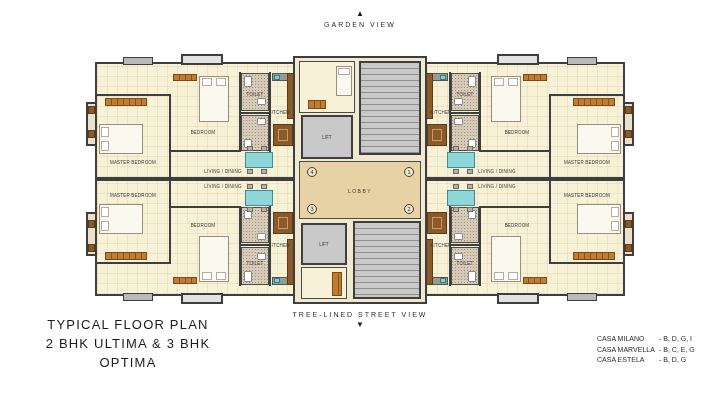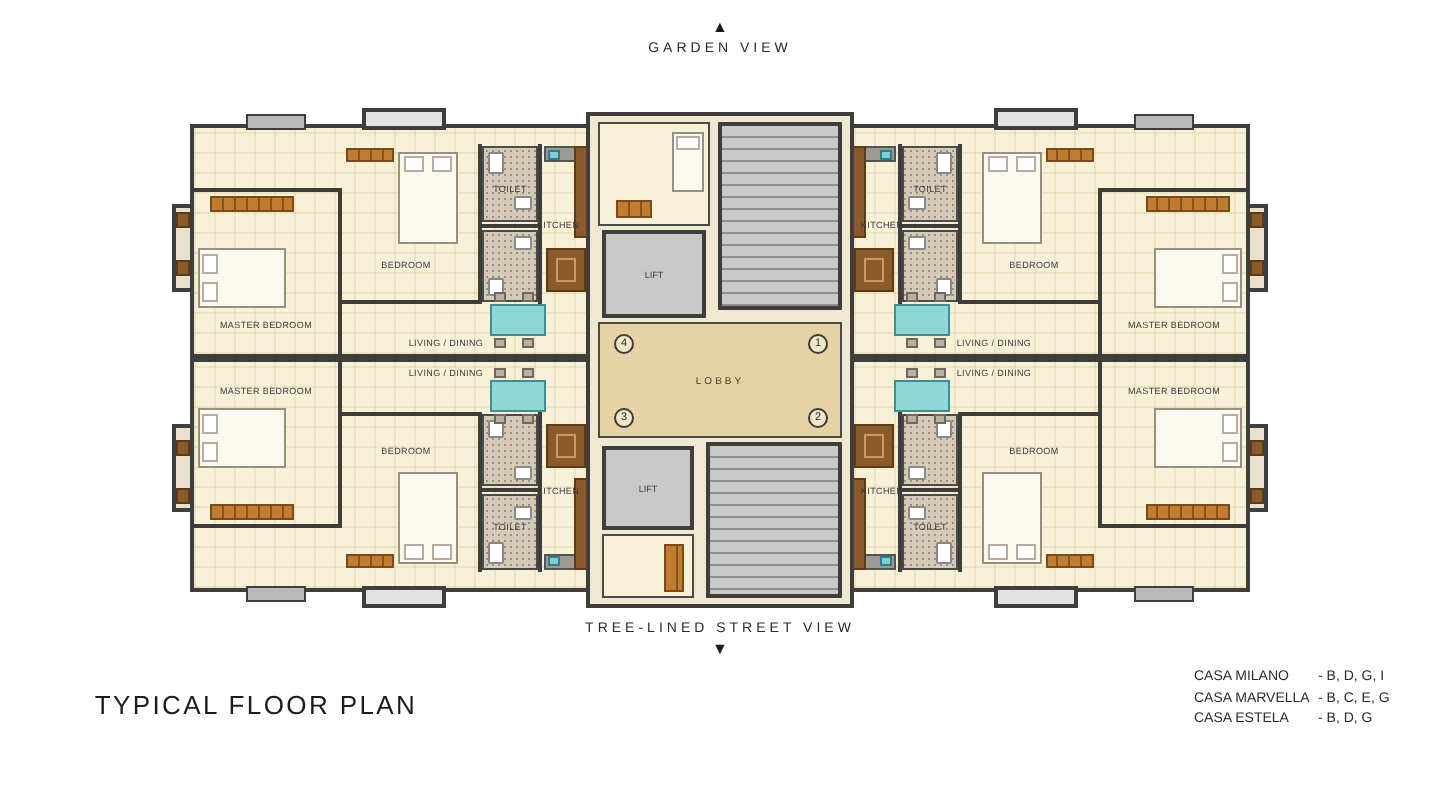--- a/index.html
+++ b/index.html
@@ -57,21 +57,21 @@
          background-image:repeating-linear-gradient(180deg,transparent 0 5px,#8f8f8f 5px 6px);}
   .lift{background:#c9c9c9;border:2px solid #3f3e3c;display:flex;align-items:center;justify-content:center;
         font-size:4.5px;color:#3a3a3a;}
   .smallroom{background:#f7f1d7;border:1px solid #4a4a48;}
   .lobby{left:4px;top:103px;width:122px;height:58px;background:#e7d2a6;border:1px solid #4a4a48;}
   .lobby-label{left:0;right:0;top:26px;text-align:center;font-size:5px;letter-spacing:1.5px;color:#4a3c22;}
   .circ{width:10px;height:10px;border:.8px solid #3a3a3a;border-radius:50%;background:#f2e6c8;
         display:flex;align-items:center;justify-content:center;font-size:5.5px;color:#2a2a2a;}
 
   
-  .title{left:18px;top:344px;width:220px;text-align:center;font-size:13px;letter-spacing:1.2px;
+  .title{left:18px;top:316px;width:220px;text-align:center;font-size:13px;letter-spacing:1.2px;
          color:#1c1c1c;line-height:1.45;}
   .legend{left:597px;top:334px;width:118px;font-size:7px;color:#2a2a2a;line-height:1.5;}
   .legend .row{position:static;display:flex;}
   .legend .lname{position:static;display:inline-block;width:62px;}
   .legend .lwings{position:static;display:inline-block;}
 </style>
 </head>
 <body>
 
 <div class="page">
@@ -318,20 +318,21 @@
     <div class="stair" style="left:58px;top:163px;width:68px;height:78px;"></div>
   </div>
 
   <div class="compass bottom">
     <span class="vlabel">TREE-LINED STREET VIEW</span>
     <span class="arrow">▼</span>
   </div>
 
   <div class="title">
     <div style="position:static">TYPICAL FLOOR PLAN</div>
+    <div style="position:static">2 BHK ULTIMA &amp; 3 BHK OPTIMA</div>
   </div>
 
   <div class="legend">
     <div class="row">
       <span class="lname">CASA MILANO</span>
       <span class="lwings">- B, D, G, I</span>
     </div>
     <div class="row">
       <span class="lname">CASA MARVELLA</span>
       <span class="lwings">- B, C, E, G</span>

